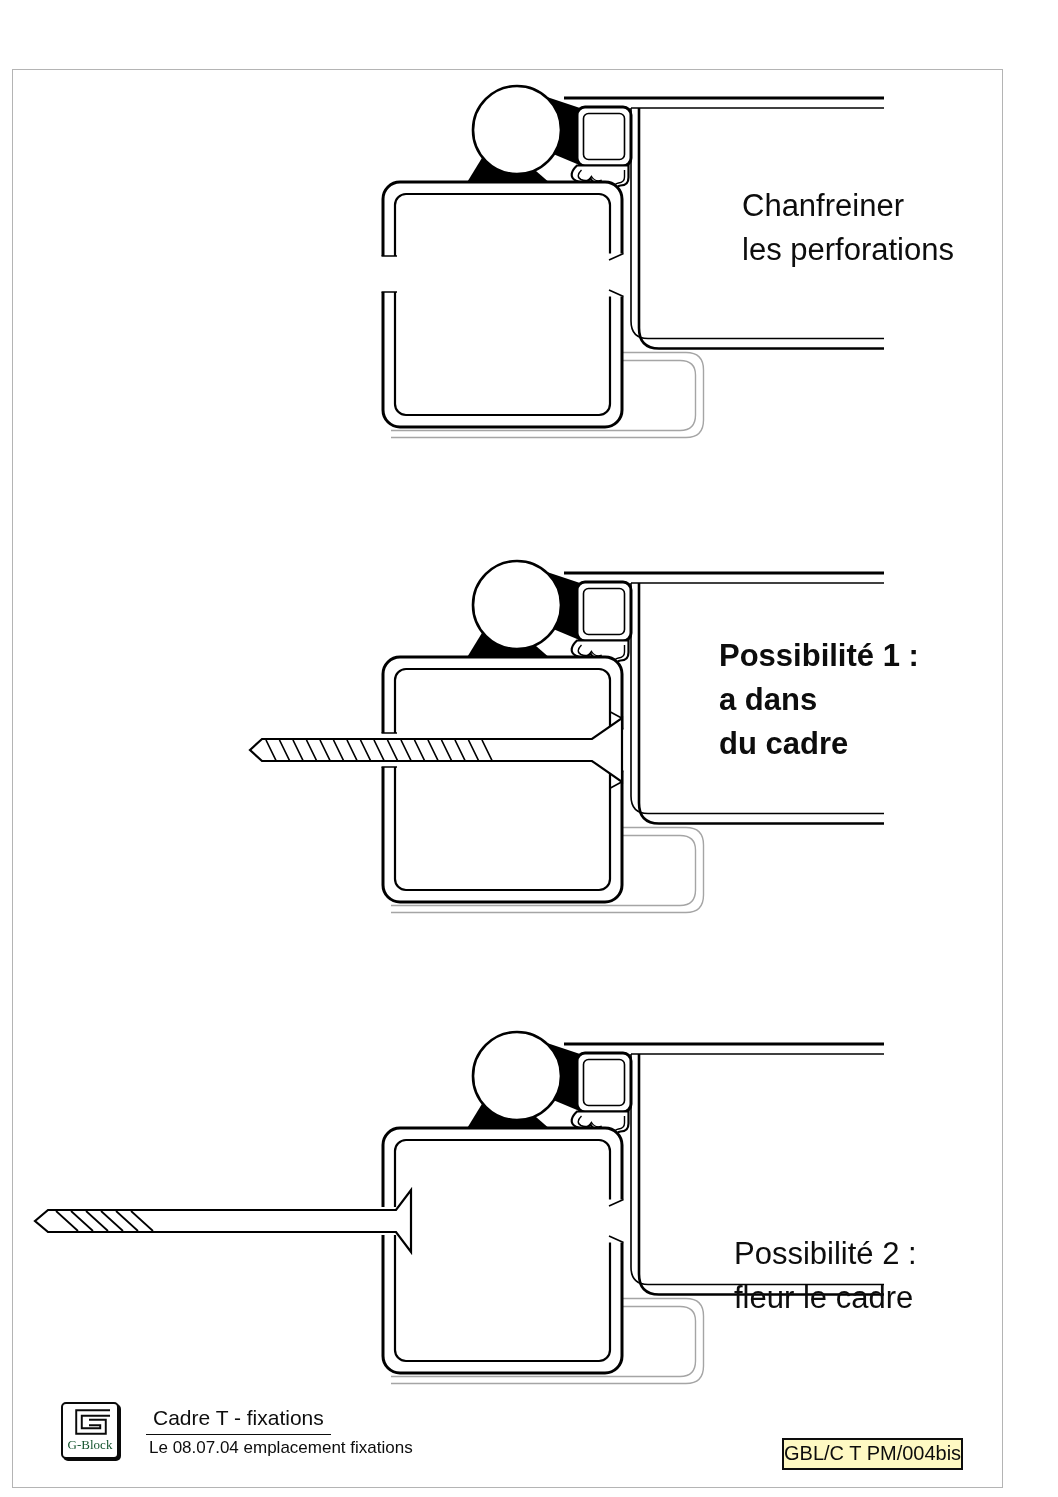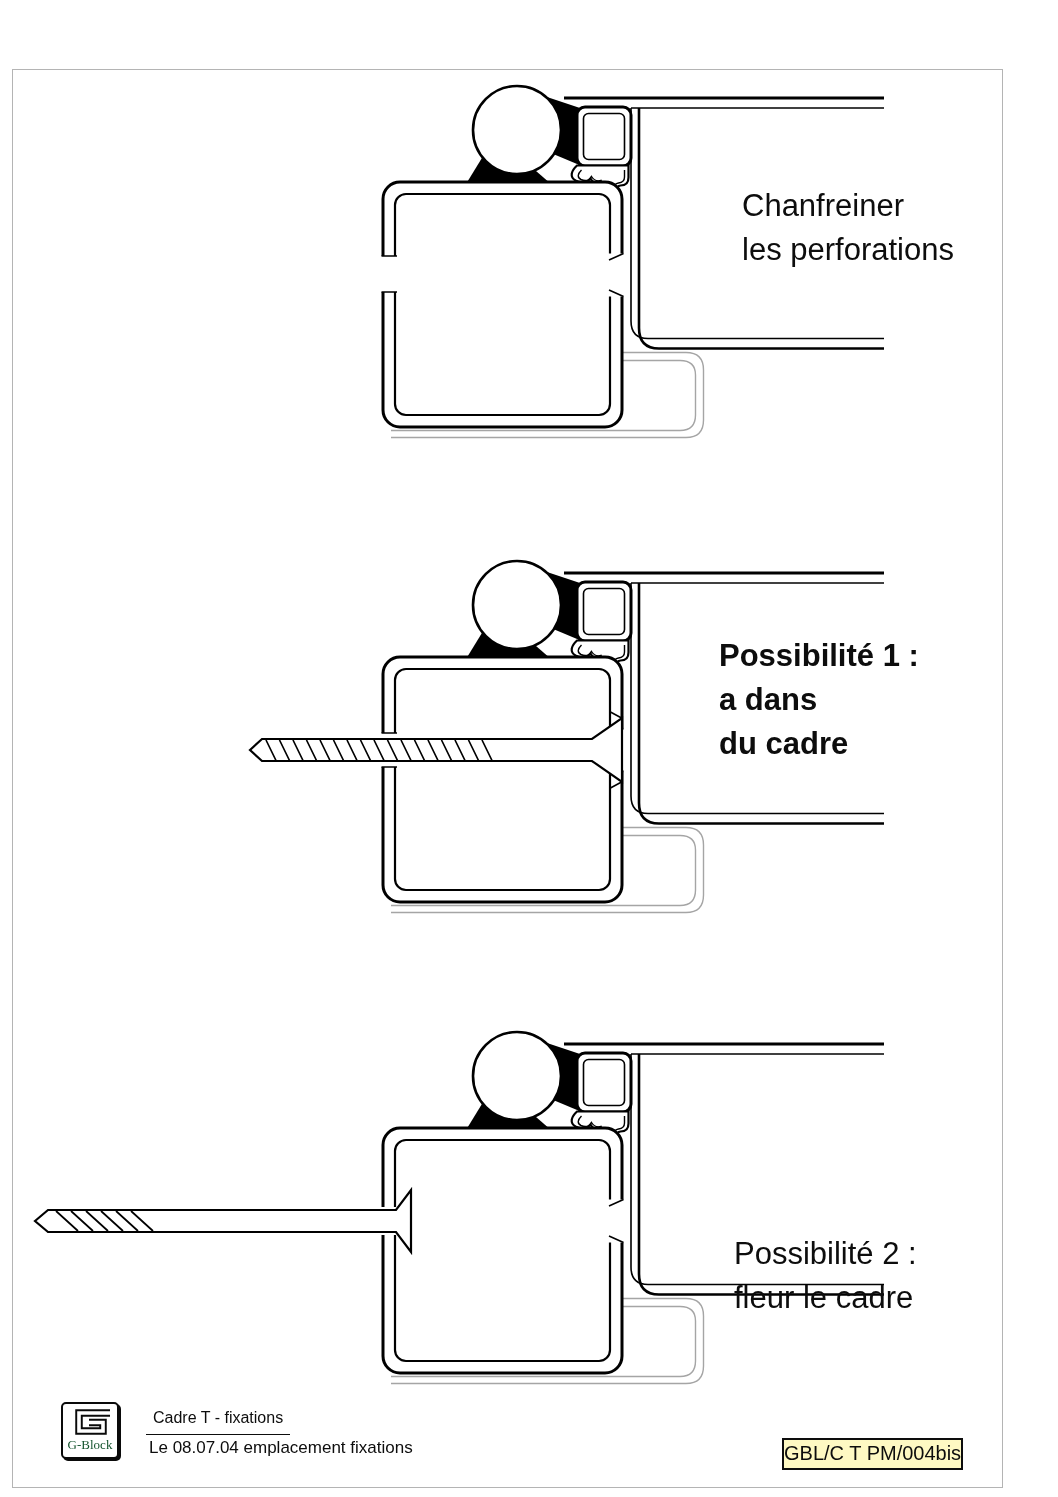--- a/index.html
+++ b/index.html
@@ -11,21 +11,21 @@
   .caption{position:absolute;font-size:31px;line-height:44px;letter-spacing:0px;color:#0d0d0d;white-space:nowrap;}
   .cap-1{left:742px;top:184px;}
   .cap-2{left:719px;top:634px;font-weight:bold;}
   .cap-3{left:734px;top:1188px;margin-top:44px;}
   .logo-box{position:absolute;left:61px;top:1402px;width:54px;height:53px;
         border:2.5px solid #0a0a0a;border-radius:5px;background:#fff;
         box-shadow:2px 2px 0 0 #0a0a0a;}
   .logo-g{position:absolute;left:0;top:0;}
   .logo-text{position:absolute;left:0;right:0;top:33px;text-align:center;
         font-family:"Liberation Serif", serif;font-size:13px;color:#14532d;}
-  .doc-title{position:absolute;left:146px;top:1403px;font-size:16px;line-height:30px;
+  .doc-title{position:absolute;left:146px;top:1403px;font-size:21px;line-height:30px;
         padding:0 7px 1px 7px;border-bottom:1.7px solid #0d0d0d;white-space:nowrap;}
   .doc-subtitle{position:absolute;left:149px;top:1437px;font-size:17px;line-height:22px;white-space:nowrap;}
   .ref-box{position:absolute;left:782px;top:1438px;width:177px;height:28px;
         border:2px solid #0d0d0d;background:#fef9c3;text-align:center;
         font-size:20px;line-height:27px;white-space:nowrap;}
 </style>
 </head>
 <body>
 
 <div class="page">

